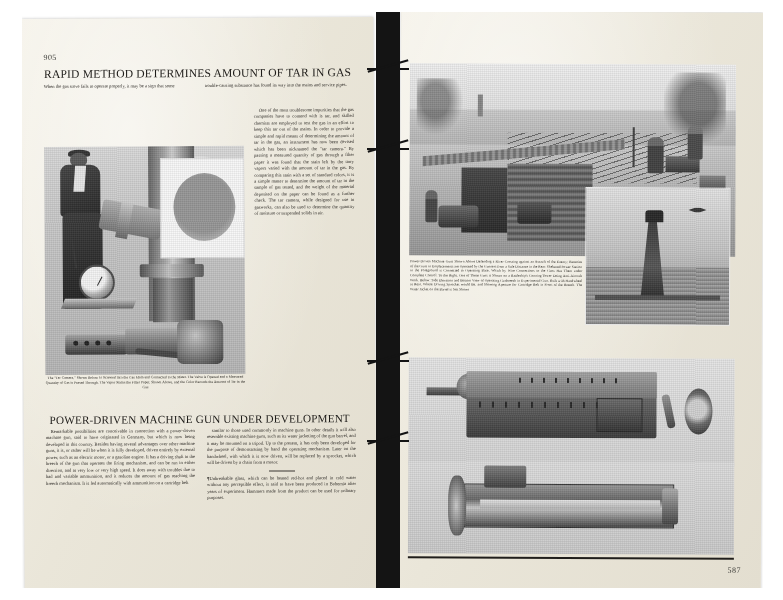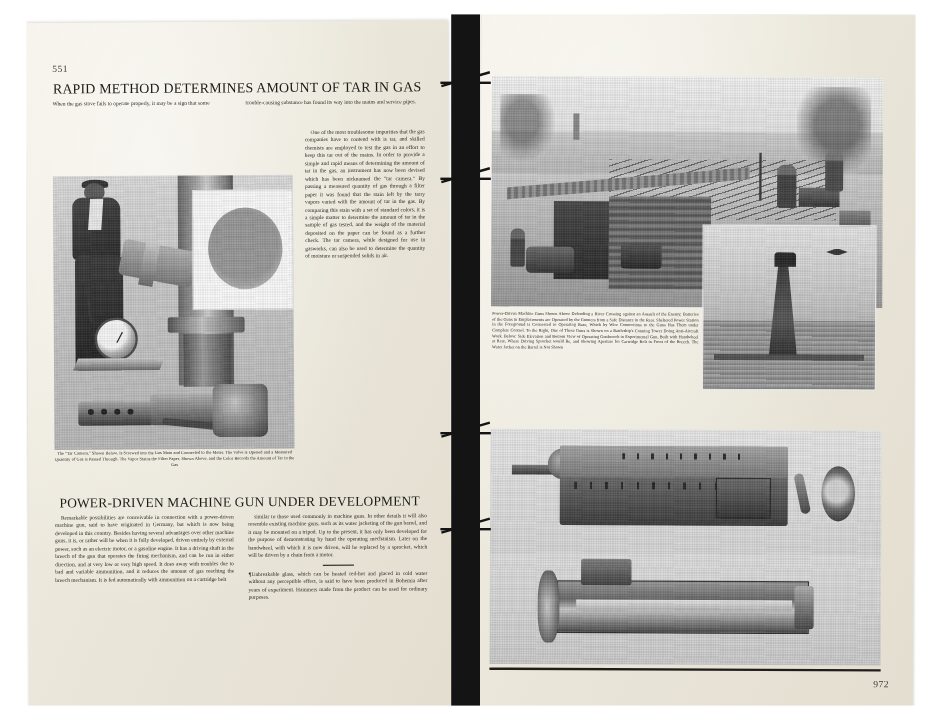--- a/index.html
+++ b/index.html
@@ -513,21 +513,21 @@
   }
   #rule-bottom { left: 9px; top: 545px; width: 326px; height: 2px; }
 </style>
 </head>
 <body>
 
 <div id="scan">
 
   <div class="sheet" id="left-sheet">
 
-    <div class="folio folio-left">551</div>
+    <div class="folio folio-left">905</div>
 
     <div class="headline" id="headline-1">RAPID METHOD DETERMINES AMOUNT OF TAR IN GAS</div>
 
     <div class="cols" id="lead-cols">
       <div class="col">
         <p class="noindent">When the gas stove fails to operate properly, it may be a sign that some</p>
       </div>
       <div class="col">
         <p class="noindent">trouble-causing substance has found its way into the mains and service pipes.</p>
       </div>
@@ -637,21 +637,21 @@
       <div class="jacket"></div>
       <div class="bore"></div>
       <div class="muzzle-flange"></div>
       <div class="feedblock"></div>
       <div class="rear-cap"></div>
       <div class="grain"></div>
     </div>
 
     <div class="rule" id="rule-bottom"></div>
 
-    <div class="folio folio-right">972</div>
+    <div class="folio folio-right">587</div>
   </div>
 
   <div id="gutter">
     <div class="nick n1"></div>
     <div class="nick n2"></div>
     <div class="nick n3"></div>
     <div class="nick n4"></div>
   </div>
 
   <div class="edge-crop" style="left:0;top:0;width:783px;height:12px;"></div>

